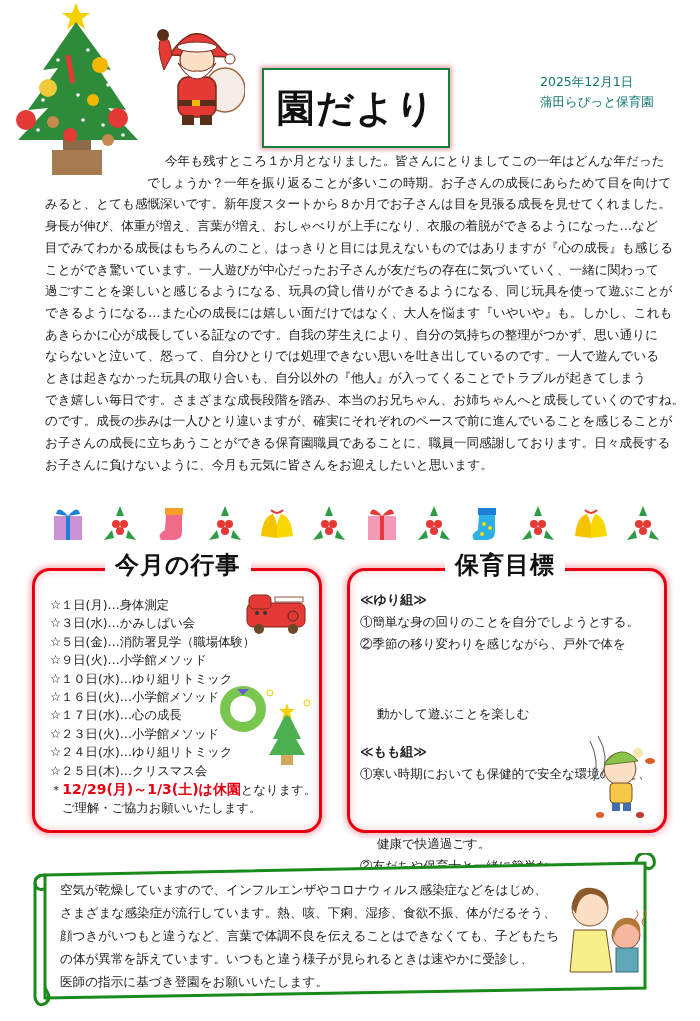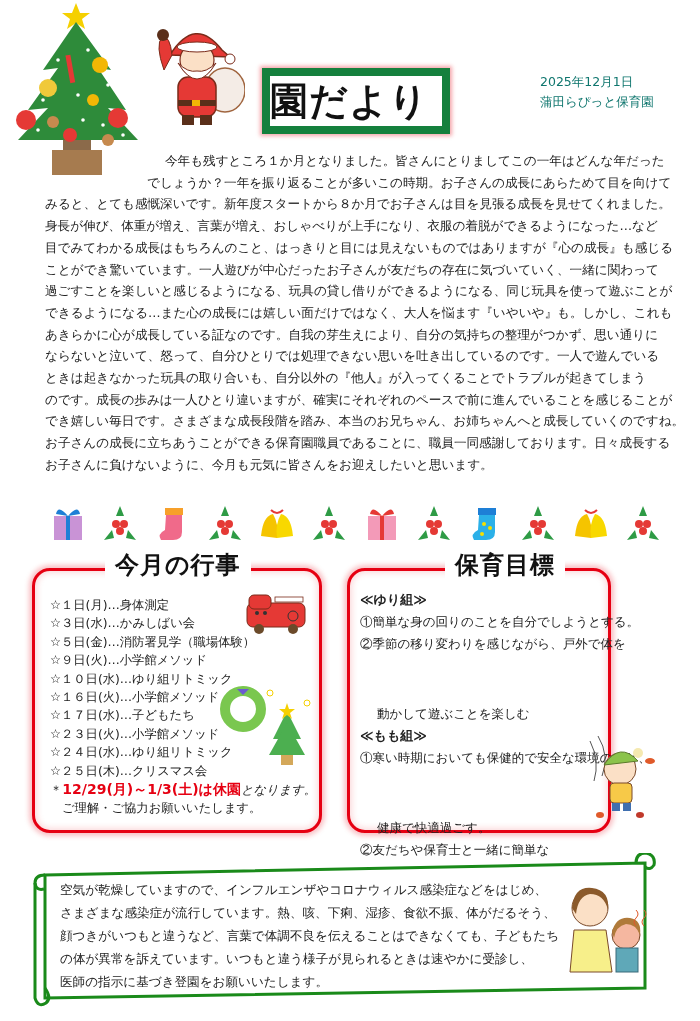--- a/index.html
+++ b/index.html
@@ -2,51 +2,51 @@
 <html><head>
 <meta charset="utf-8">
 <style>
   * { box-sizing: border-box; margin: 0; padding: 0; }
   html, body { width: 700px; height: 1021px; background: #ffffff; overflow: hidden; }
   body { position: relative; font-family: "DejaVu Sans", sans-serif; color: #222; }
 
   
   .tree { position: absolute; left: 8px; top: 0; width: 140px; height: 175px; }
   .santa { position: absolute; left: 140px; top: 15px; width: 105px; height: 115px; }
-  .title-box { position: absolute; left: 262px; top: 68px; width: 188px; height: 66px;
-    border: 8px solid #15803d; box-shadow: 0 0 4px 2px rgba(230,0,18,0.35); background: #fff;
-    display: flex; align-items: center; justify-content: flex-start; }
+  .title-box { position: absolute; left: 262px; top: 68px; width: 188px; height: 80px;
+    border: 2px solid #15803d; box-shadow: 0 0 4px 2px rgba(230,0,18,0.35); background: #fff;
+    display: flex; align-items: center; justify-content: center; }
   .title-text { font-family: "DejaVu Sans", sans-serif; font-weight: bold; font-size: 38px; letter-spacing: 1px; color: #111; }
   .issuer { position: absolute; left: 540px; top: 72px; font-size: 12.5px; line-height: 20px; color: #0f766e; text-align: left; }
 
   
   .intro { position: absolute; left: 45px; top: 150px; width: 625px; font-size: 12.6px; line-height: 21.7px; color: #222; }
   .intro .l1 { padding-left: 120px; }
   .intro .l2 { padding-left: 102px; }
   .intro div { white-space: nowrap; }
 
   
   .ornaments { position: absolute; left: 48px; top: 503px; width: 615px; height: 40px; display: flex; justify-content: space-between; align-items: center; }
   .orn { width: 40px; height: 38px; position: relative; }
 
   
   .box { position: absolute; border: 3px solid #e60012; border-radius: 18px;
     box-shadow: 0 0 5px 3px rgba(230,0,18,0.25), inset 0 0 6px 2px rgba(230,0,18,0.15); background: #fff; }
   .box-events { left: 32px; top: 568px; width: 290px; height: 265px; }
-  .box-goals  { left: 347px; top: 568px; width: 264px; height: 265px; }
+  .box-goals  { left: 347px; top: 568px; width: 320px; height: 265px; }
   .box-title { position: absolute; top: -22px; background: #fff; padding: 0 10px;
     font-weight: bold; font-size: 24px; color: #111; letter-spacing: 1px; }
   .box-events .box-title { left: 70px; }
   .box-goals .box-title { left: 95px; }
 
   .events-list { position: absolute; left: 15px; top: 25px; font-size: 12.3px; line-height: 18.4px; color: #222; }
   .events-list div { white-space: nowrap; }
   .holiday { color: #e60012; font-size: 14px; font-weight: bold; }
   .notice-line { white-space: nowrap; font-size: 12.3px; }
-  .notice-line .rest { color: #222; font-style: italic; }
+  .notice-line .rest { color: #222; }
 
   .goals { position: absolute; left: 10px; top: 17px; width: 300px; font-size: 12.5px; line-height: 22px; color: #222; }
   .goals .grp { font-weight: bold; font-size: 13px; margin-top: 1px; }
   .goals .item { white-space: nowrap; font-family: Liberation Serif, serif; }
   .goals .indent { padding-left: 17px; white-space: nowrap; margin-top: 48px; }
 
   
   .scroll { position: absolute; left: 30px; top: 853px; width: 630px; height: 155px; }
   .scroll-text { position: absolute; left: 60px; top: 878px; font-size: 12.6px; line-height: 23px; color: #222; }
   .scroll-text div { white-space: nowrap; }
@@ -113,22 +113,22 @@
   <div class="l2">でしょうか？一年を振り返ることが多いこの時期。お子さんの成長にあらためて目を向けて</div>
   <div>みると、とても感慨深いです。新年度スタートから８か月でお子さんは目を見張る成長を見せてくれました。</div>
   <div>身長が伸び、体重が増え、言葉が増え、おしゃべりが上手になり、衣服の着脱ができるようになった…など</div>
   <div>目でみてわかる成長はもちろんのこと、はっきりと目には見えないものではありますが『心の成長』も感じる</div>
   <div>ことができ驚いています。一人遊びが中心だったお子さんが友だちの存在に気づいていく、一緒に関わって</div>
   <div>過ごすことを楽しいと感じるようになる、玩具の貸し借りができるようになる、同じ玩具を使って遊ぶことが</div>
   <div>できるようになる…また心の成長には嬉しい面だけではなく、大人を悩ます『いやいや』も。しかし、これも</div>
   <div>あきらかに心が成長している証なのです。自我の芽生えにより、自分の気持ちの整理がつかず、思い通りに</div>
   <div>ならないと泣いて、怒って、自分ひとりでは処理できない思いを吐き出しているのです。一人で遊んでいる</div>
   <div>ときは起きなかった玩具の取り合いも、自分以外の『他人』が入ってくることでトラブルが起きてしまう</div>
+  <div>でき嬉しい毎日です。さまざまな成長段階を踏み、本当のお兄ちゃん、お姉ちゃんへと成長していくのですね。</div>
   <div>のです。成長の歩みは一人ひとり違いますが、確実にそれぞれのペースで前に進んでいることを感じることが</div>
-  <div>でき嬉しい毎日です。さまざまな成長段階を踏み、本当のお兄ちゃん、お姉ちゃんへと成長していくのですね。</div>
   <div>お子さんの成長に立ちあうことができる保育園職員であることに、職員一同感謝しております。日々成長する</div>
   <div>お子さんに負けないように、今月も元気に皆さんをお迎えしたいと思います。</div>
 </div>
 
 <div class="ornaments">
   <svg class="orn" viewBox="0 0 40 38">
     <rect x="6" y="12" width="28" height="24" fill="#c993d6"></rect>
       <rect x="18" y="12" width="4" height="24" fill="#1e7fd6"></rect>
     <path d="M20,12 Q10,0 8,10 Z M20,12 Q30,0 32,10 Z" fill="#1e7fd6"></path>
   </svg>
@@ -204,21 +204,21 @@
 
 <div class="box box-events">
   <div class="box-title">今月の行事</div>
   <div class="events-list">
     <div>☆１日(月)…身体測定</div>
     <div>☆３日(水)…かみしばい会</div>
     <div>☆５日(金)…消防署見学（職場体験）</div>
     <div>☆９日(火)…小学館メソッド</div>
     <div>☆１０日(水)…ゆり組リトミック</div>
     <div>☆１６日(火)…小学館メソッド</div>
-    <div>☆１７日(水)…子どもたち</div>
+    <div>☆１７日(水)…心の成長</div>
     <div>☆２３日(火)…小学館メソッド</div>
     <div>☆２４日(水)…ゆり組リトミック</div>
     <div>☆２５日(木)…クリスマス会</div>
     <div class="notice-line">
       <span>＊</span><span class="holiday">12/29(月)～1/3(土)は休園</span><span class="rest">となります。</span>
     </div>
     <div style="padding-left:12px">ご理解・ご協力お願いいたします。</div>
   </div>
 
   <svg class="illus" style="left:210px; top:20px; width:62px; height:44px;" viewBox="0 0 62 44">
@@ -244,21 +244,21 @@
   </svg>
 </div>
 
 <div class="box box-goals">
   <div class="box-title">保育目標</div>
   <div class="goals">
     <div class="grp">≪ゆり組≫</div>
     <div class="item">①簡単な身の回りのことを自分でしようとする。</div>
     <div class="item">②季節の移り変わりを感じながら、戸外で体を</div>
     <div class="indent">動かして遊ぶことを楽しむ</div>
-    <div class="grp" style="margin-top:0">≪もも組≫</div>
+    <div class="grp" style="margin-top:16px">≪もも組≫</div>
     <div class="item">①寒い時期においても保健的で安全な環境のもと、</div>
     <div class="indent">健康で快適過ごす。</div>
     <div class="item">②友だちや保育士と一緒に簡単な</div>
     <div class="indent">遊びを楽しむ。</div>
   </div>
 
   <svg class="illus" style="left:230px; top:160px; width:80px; height:90px;" viewBox="0 0 80 90">
     <path d="M10,10 Q20,30 14,50" stroke="#555" fill="none"></path>
     <path d="M18,5 Q30,25 22,45" stroke="#555" fill="none"></path>
     <circle cx="40" cy="38" r="16" fill="#fbe0c6" stroke="#7a4a2a"></circle>

